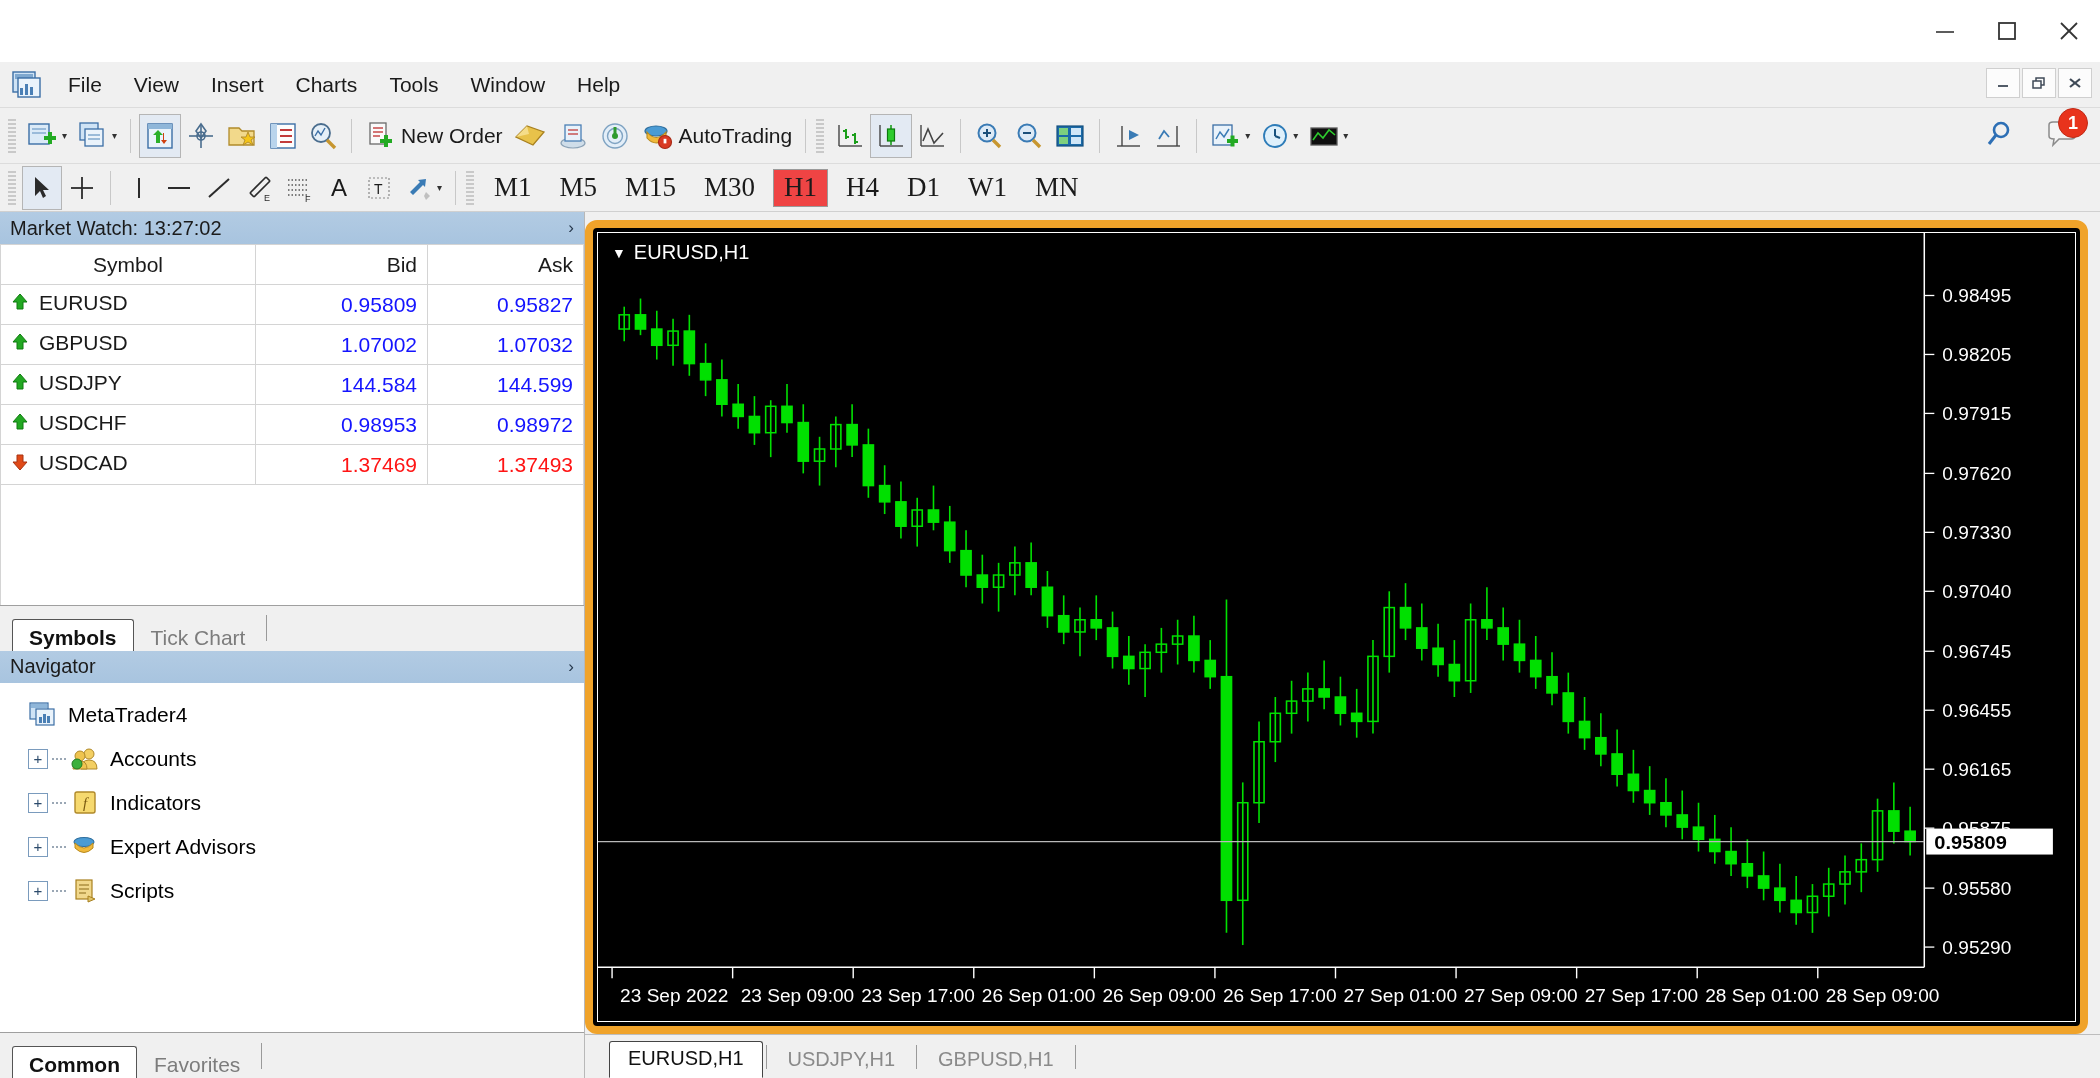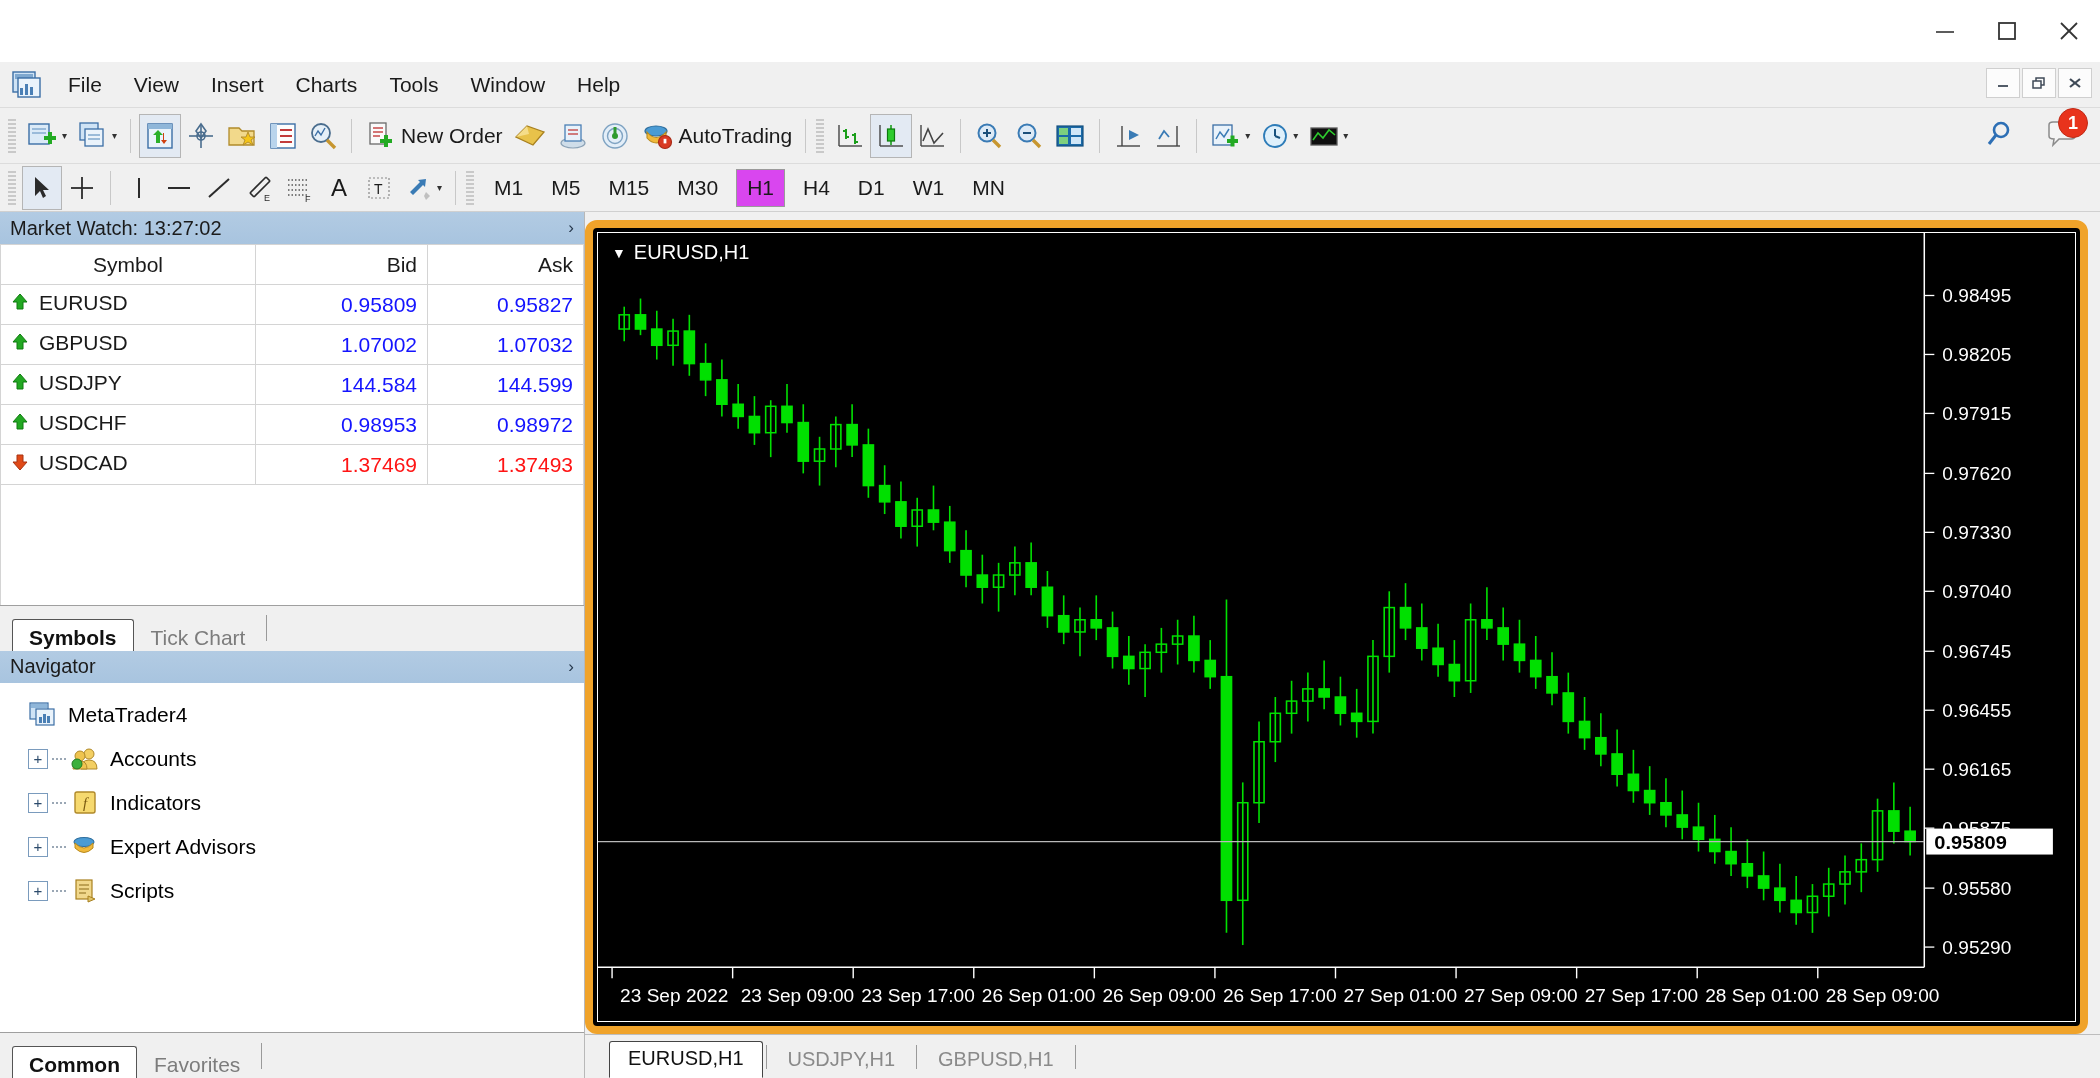--- a/index.html
+++ b/index.html
@@ -88,25 +88,25 @@
     border:1px solid #c02a16;
   }
 
   
   .toolbar2 {
     height: 48px; flex: 0 0 48px;
     background: #f0f0f0; display:flex; align-items:center;
     padding-left: 6px; border-bottom: 1px solid #d0d0d0;
   }
   .tf-btn {
-    font-size: 21px; color: #1a1a1a;
+    font-size: 27px; color: #1a1a1a;
     padding: 4px 10px; margin: 0 4px; height: 38px;
-    display:flex;align-items:center;justify-content:center;
-  }
-  .tf-btn.active { border:1px solid #9a9a9a; background:#d946ef; }
+    display:flex;align-items:center;justify-content:center;font-family:Liberation Serif, serif;
+  }
+  .tf-btn.active { border:1px solid #9a9a9a; background:#ef4444; }
 
   
   .body { flex: 1 1 auto; display: flex; min-height: 0; }
 
   
   .leftpanel {
     width: 585px; flex: 0 0 585px;
     display:flex; flex-direction:column; background:#ffffff;
     border-right: 1px solid #b8b8b8;
   }

